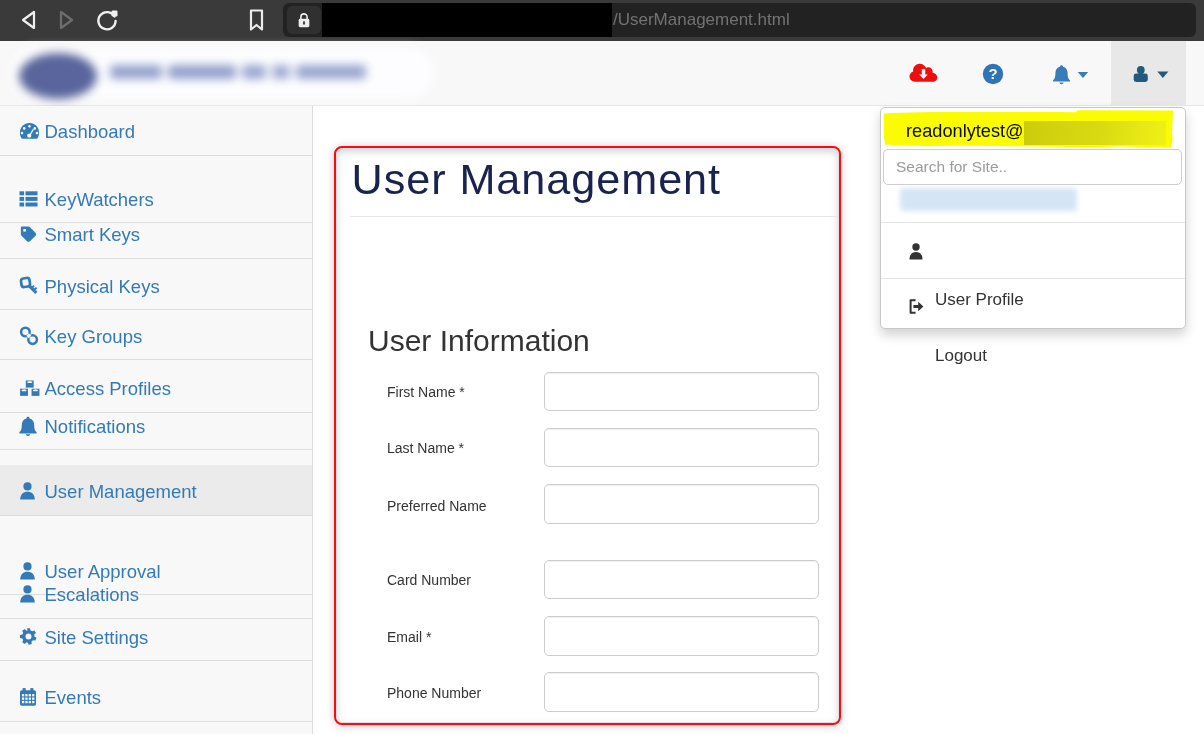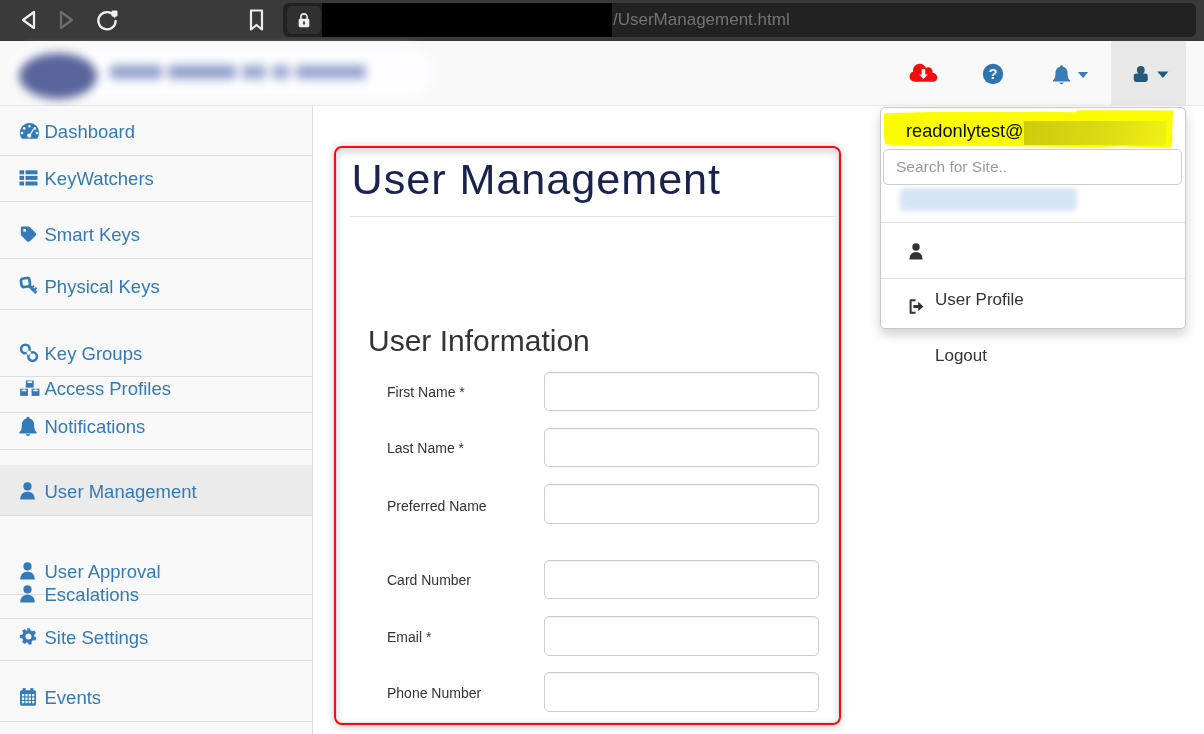--- a/index.html
+++ b/index.html
@@ -98,21 +98,21 @@
 </div>
 
 <div id="sidebar" class="abs"></div>
 <div id="sideitems">
 <div class="sitem" style="top:104.50px">
       <svg width="21" height="19" viewBox="0 0 21 19">
         <path d="M10.5 1.5 C4.9 1.5 0.9 5.8 0.9 11.2 C0.9 13.5 1.6 15.5 2.9 17.2 L18.1 17.2 C19.4 15.5 20.1 13.5 20.1 11.2 C20.1 5.8 16.1 1.5 10.5 1.5 Z M10.5 3.4 C11.2 3.4 11.8 4 11.8 4.7 C11.8 5.4 11.2 6 10.5 6 C9.8 6 9.2 5.4 9.2 4.7 C9.2 4 9.8 3.4 10.5 3.4 Z M5.2 5.6 C5.9 5.6 6.5 6.2 6.5 6.9 C6.5 7.6 5.9 8.2 5.2 8.2 C4.5 8.2 3.9 7.6 3.9 6.9 C3.9 6.2 4.5 5.6 5.2 5.6 Z M15.8 5.6 C16.5 5.6 17.1 6.2 17.1 6.9 C17.1 7.6 16.5 8.2 15.8 8.2 C15.1 8.2 14.5 7.6 14.5 6.9 C14.5 6.2 15.1 5.6 15.8 5.6 Z M13.6 7.5 L14.9 8.3 L12 12.9 C12.2 13.3 12.3 13.7 12.3 14.2 C12.3 15.5 11.2 16.2 10.5 16.2 C9.3 16.2 8.2 15.5 8.2 14.2 C8.2 12.9 9.3 12.1 10.5 12.1 C10.7 12.1 10.9 12.1 11.1 12.2 Z M3 10.3 C3.7 10.3 4.3 10.9 4.3 11.6 C4.3 12.3 3.7 12.9 3 12.9 C2.3 12.9 1.7 12.3 1.7 11.6 C1.7 10.9 2.3 10.3 3 10.3 Z M18 10.3 C18.7 10.3 19.3 10.9 19.3 11.6 C19.3 12.3 18.7 12.9 18 12.9 C17.3 12.9 16.7 12.3 16.7 11.6 C16.7 10.9 17.3 10.3 18 10.3 Z" fill="#337ab7"></path>
       </svg>
       <span>Dashboard</span>
     </div>
-<div class="sitem" style="top:151px">
+<div class="sitem" style="top:172px">
       <svg width="19" height="17" viewBox="0 0 19 17">
         <rect x="0.5" y="0.8" width="4.6" height="4.0" fill="#337ab7"></rect>
         <rect x="6.5" y="0.8" width="12" height="4.0" fill="#337ab7"></rect>
         <rect x="0.5" y="6.4" width="4.6" height="4.0" fill="#337ab7"></rect>
         <rect x="6.5" y="6.4" width="12" height="4.0" fill="#337ab7"></rect>
         <rect x="0.5" y="12" width="4.6" height="4.0" fill="#337ab7"></rect>
         <rect x="6.5" y="12" width="12" height="4.0" fill="#337ab7"></rect>
       </svg>
       <span>KeyWatchers</span>
     </div>
@@ -127,21 +127,21 @@
         <g fill="none" stroke="#337ab7">
           <rect x="2.2" y="3.2" width="8.6" height="8.6" rx="2.6" stroke-width="2.7" transform="rotate(-8 6.5 7.5)"></rect>
           <path d="M9.8 10.4 L15.6 16.2" stroke-width="3.2"></path>
           <path d="M15.6 16.2 L17.3 17.9" stroke-width="3.2"></path>
           <path d="M13.2 12.6 L15 10.8" stroke-width="2"></path>
           <path d="M15.4 14.8 L17.6 12.6" stroke-width="2"></path>
         </g>
       </svg>
       <span>Physical Keys</span>
     </div>
-<div class="sitem" style="top:326px">
+<div class="sitem" style="top:309px">
       <svg width="20" height="20" viewBox="0 0 20 20">
         <g fill="none" stroke="#337ab7" stroke-width="2.5">
           <circle cx="6.4" cy="6" r="4.3"></circle>
           <circle cx="13.6" cy="13.6" r="4.3"></circle>
         </g>
         <rect x="8" y="8" width="3.6" height="3.6" fill="#f8f8f8" transform="rotate(45 9.8 9.8)"></rect>
       </svg>
       <span>Key Groups</span>
     </div>
 <div class="sitem" style="top:361.75px">

